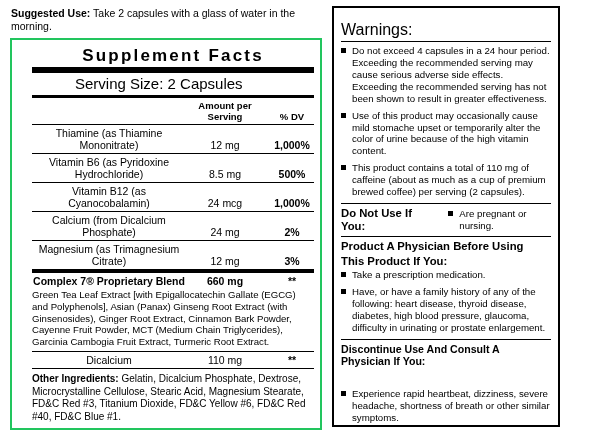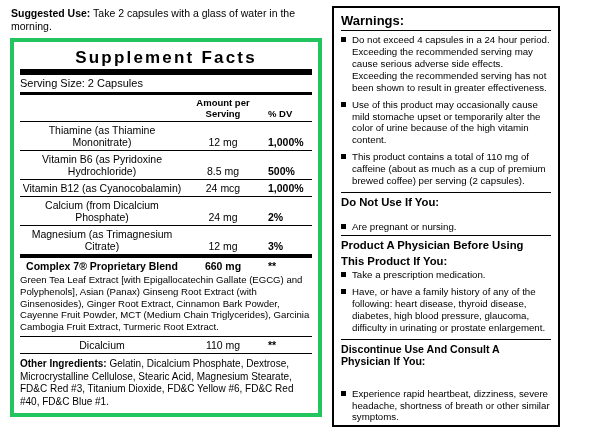--- a/index.html
+++ b/index.html
@@ -39,57 +39,58 @@
     font-size: 10.5px;
     line-height: 1.25;
     margin: 1px 0 5px 1px;
   }
   .suggested-use b {
     font-weight: bold;
   }
 
   
   .panel {
-    border: 4px solid #22c55e;
+    border: 2px solid #22c55e;
     box-sizing: border-box;
-    padding: 4px 6px 4px 6px;
+    padding: 4px 6px 4px 20px;
   }
   .sf-title {
     font-size: 17px;
     font-weight: bold;
     letter-spacing: 2.2px;
     text-align: center;
     margin: 2px 0 1px 0;
     white-space: nowrap;
   }
   .rule-med  { border-bottom: 3px solid #000; }
   .rule-thick{ border-bottom: 6px solid #000; }
 
   .serving-size {
-    font-size: 11px;
+    font-size: 15px;
     padding: 2px 0 3px 0;
+    margin-left: 43px;
   }
   table.facts {
     width: 100%;
     border-collapse: collapse;
     font-size: 10.5px;
   }
   table.facts td {
     padding: 2px 0 2px 0;
     vertical-align: bottom;
   }
   .hdr td {
     font-weight: bold;
     font-size: 9.5px;
     padding-bottom: 1px;
     border-bottom: 1px solid #000;
   }
   .c-name  { text-align: center; margin-top: 44px; }
   .c-amt   { text-align: center; width: 78px; padding-right: 6px !important; }
-  .c-dv    { text-align: left; width: 44px; }
+  .c-dv    { text-align: center; width: 44px; }
   .row td { border-bottom: 1px solid #000; }
   .bold { font-weight: bold; }
 
   .blend-row td {
     padding-top: 3px;
     padding-bottom: 1px;
     font-size: 10.5px;
   }
   .blend-name { font-weight: bold; font-size: 11px; }
   .blend-desc {
@@ -106,23 +107,23 @@
   }
   .other-ing {
     font-size: 10px;
     line-height: 1.28;
     padding-top: 4px;
   }
   .other-ing b { font-weight: bold; }
 
   
   .warn-title {
-    font-size: 13px;
-    font-weight: bold;
-    margin: 0 0 2px 0;
+    font-size: 16px;
+    font-weight: normal;
+    margin: 8px 0 2px 0;
   }
   .hr-black {
     border: 0;
     border-top: 1.6px solid #000;
     margin: 2px 0 3px 0;
   }
   ul.bullets {
     list-style: none;
     margin: 0;
     padding: 0;
@@ -151,22 +152,21 @@
   }
   .sec-head-sm {
     font-size: 10.6px;
     font-weight: bold;
     margin: 1px 0 20px 0;
     line-height: 1.18;
   }
   .donot-row {
     display: flex;
     align-items: baseline;
-    gap: 12px;
-    flex-direction: column;
+    gap: 20px;
   }
   .donot-row .sec-head { margin: 0; }
 </style>
 </head>
 <body>
 
 <div class="page">
 
   <div class="col-left">
 
@@ -253,21 +253,21 @@
     <ul class="bullets">
       <li>Do not exceed 4 capsules in a 24 hour period. Exceeding the recommended serving may cause serious adverse side effects. Exceeding the recommended serving has not been shown to result in greater effectiveness.</li>
       <li>Use of this product may occasionally cause mild stomache upset or temporarily alter the color of urine because of the high vitamin content.</li>
       <li>This product contains a total of 110 mg of caffeine (about as much as a cup of premium brewed coffee) per serving (2 capsules).</li>
     </ul>
 
     <hr class="hr-black">
     <div class="donot-row">
       <div class="sec-head">Do Not Use If You:</div>
       <ul class="bullets" style="display:inline-block;margin:0;">
-        <li style="margin-bottom:0;text-align:right;">Are pregnant or nursing.</li>
+        <li style="margin-bottom:0;">Are pregnant or nursing.</li>
       </ul>
     </div>
 
     <hr class="hr-black">
     <div class="sec-head">Product A Physician Before Using</div>
     <div class="sec-head">This Product If You:</div>
     <ul class="bullets">
       <li>Take a prescription medication.</li>
       <li>Have, or have a family history of any of the following: heart disease, thyroid disease, diabetes, high blood pressure, glaucoma, difficulty in urinating or prostate enlargement.</li>
     </ul>

